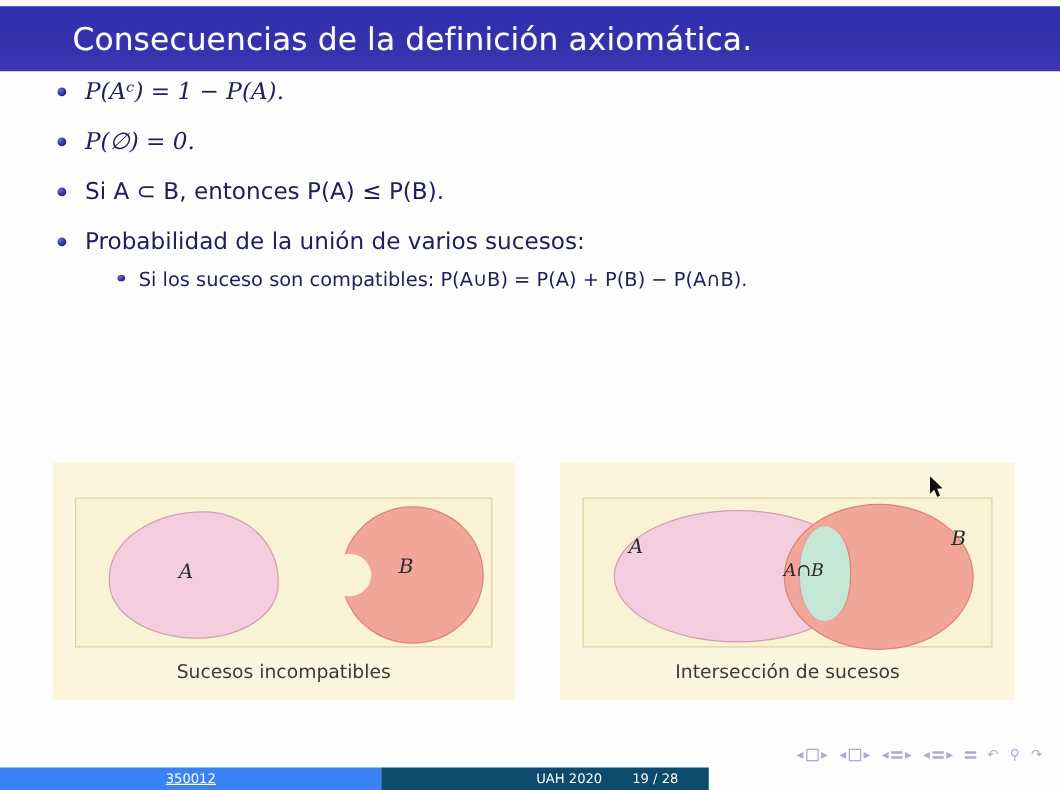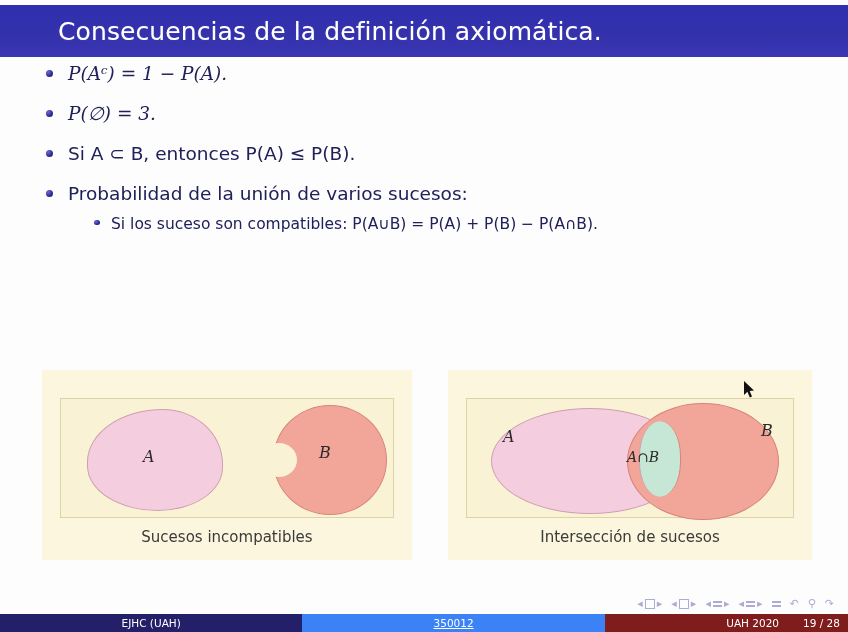--- a/index.html
+++ b/index.html
@@ -208,21 +208,21 @@
     position: absolute;
     left: 0; bottom: 0;
     width: 848px; height: 18px;
     display: flex;
     font-size: 10.5px;
     color: #ffffff;
     font-family: "DejaVu Sans", sans-serif;
   }
   .f1 { width: 36%; background: #232069; display:flex; align-items:center; justify-content:center; }
   .f2 { width: 36%; background: #3b82f6; display:flex; align-items:center; justify-content:center;text-decoration:underline; }
-  .f3 { width: 28%; background: #7f1d1d; display:flex; align-items:center; justify-content:flex-end; padding-right: 8px; gap: 24px; }
+  .f3 { width: 28%; background: #0c4a6e; display:flex; align-items:center; justify-content:flex-end; padding-right: 24px; gap: 24px; }
 
   
   .cursor {
     position: absolute;
     left: 744px; top: 381px;
     width: 12px; height: 18px;
     pointer-events: none;
   }
 </style>
 </head>
@@ -235,21 +235,21 @@
 <div class="content">
   <ul class="lvl1">
 
     <li>
       <span class="dot"></span>
       <span class="math">P(Aᶜ) = 1 − P(A).</span>
     </li>
 
     <li>
       <span class="dot"></span>
-      <span class="math">P(∅) = 3.</span>
+      <span class="math">P(∅) = 0.</span>
     </li>
 
     <li>
       <span class="dot"></span>
       <span>Si A ⊂ B, entonces P(A) ≤ P(B).</span>
     </li>
 
 
     <li>
       <span class="dot"></span>
@@ -324,21 +324,20 @@
         <span class="navbar2"></span>
         <span class="navbar2"></span>
       </span>
   </span>
   <span class="navgrp">↶</span>
   <span class="navgrp">⚲</span>
   <span class="navgrp">↷</span>
 </div>
 
 <div class="footer">
-  <div class="f1">EJHC  (UAH)</div>
   <div class="f2">350012</div>
   <div class="f3">
     <span>UAH 2020</span>
     <span>19 / 28</span>
   </div>
 </div>
 
 <svg class="cursor" viewBox="0 0 12 18">
   <polygon points="0,0 0,14 3.4,10.8 5.8,16.5 8,15.4 5.7,10 10,9.6" fill="#111111"></polygon>
 </svg>

